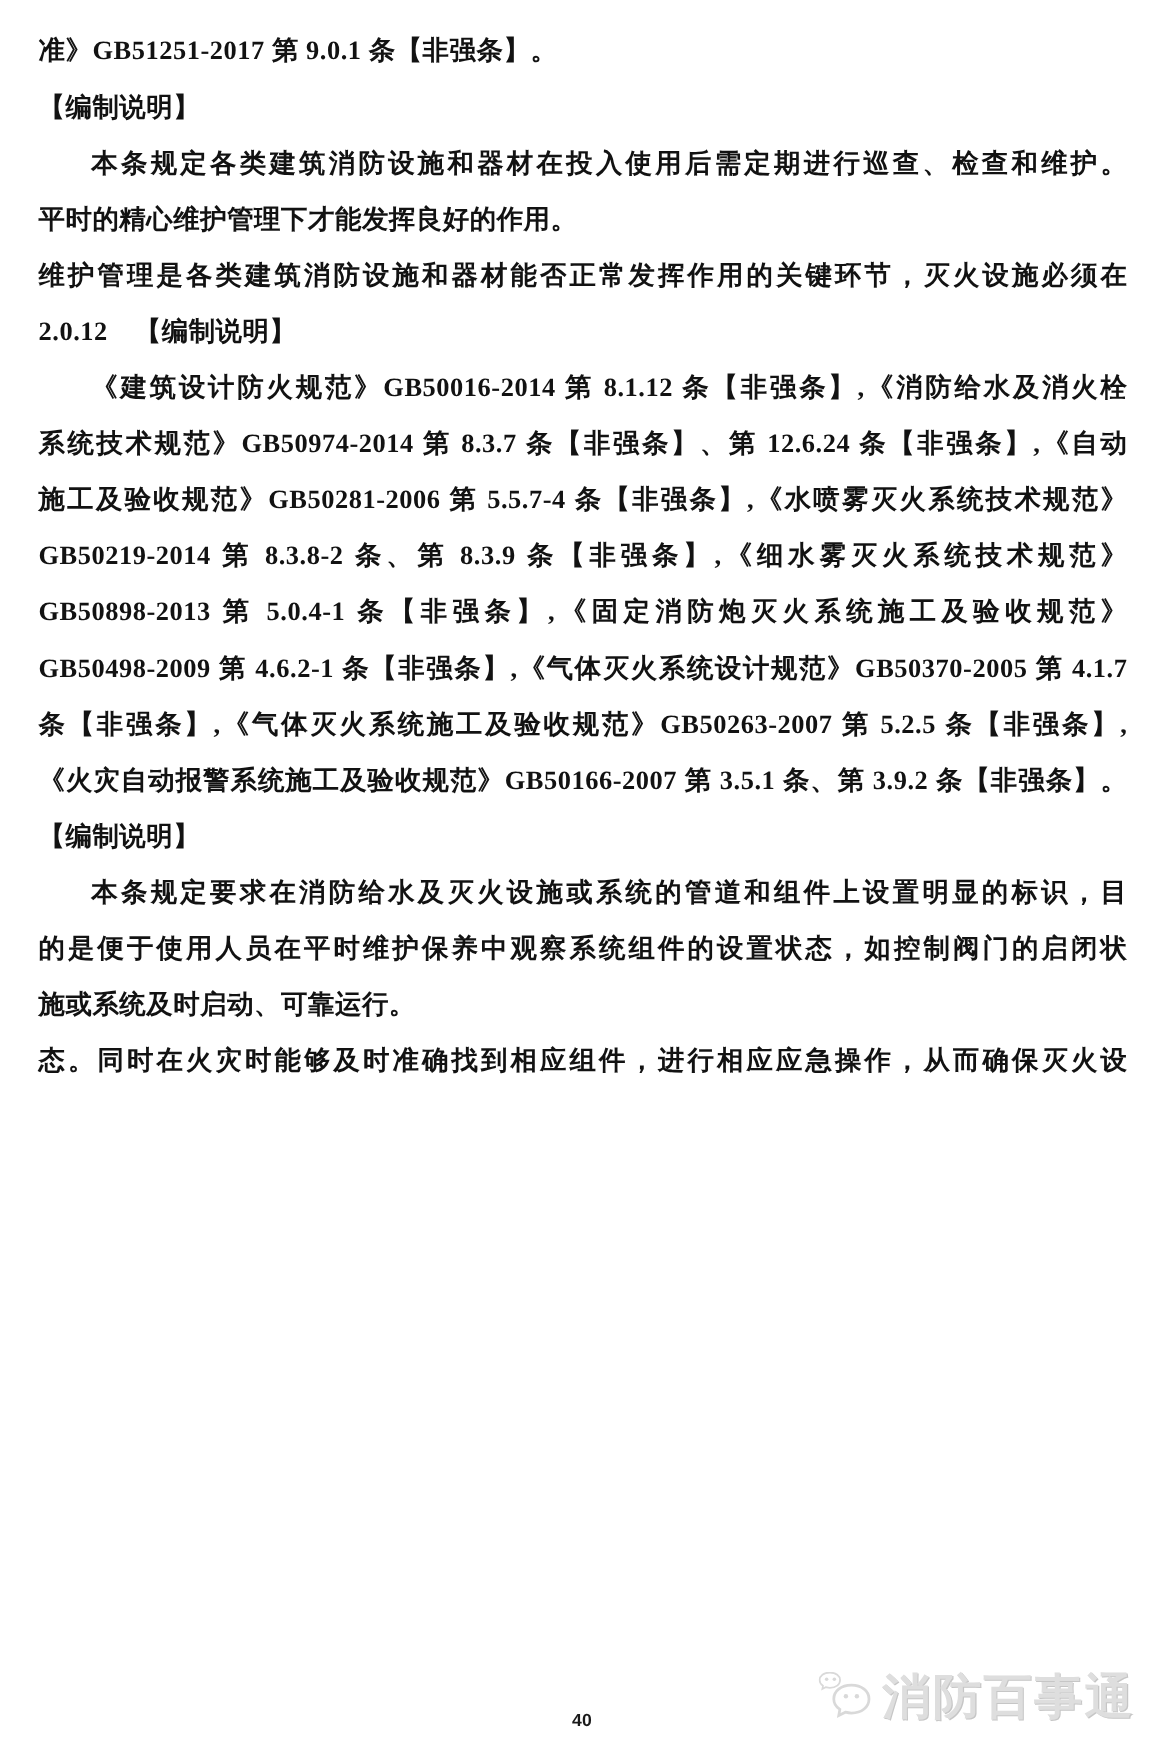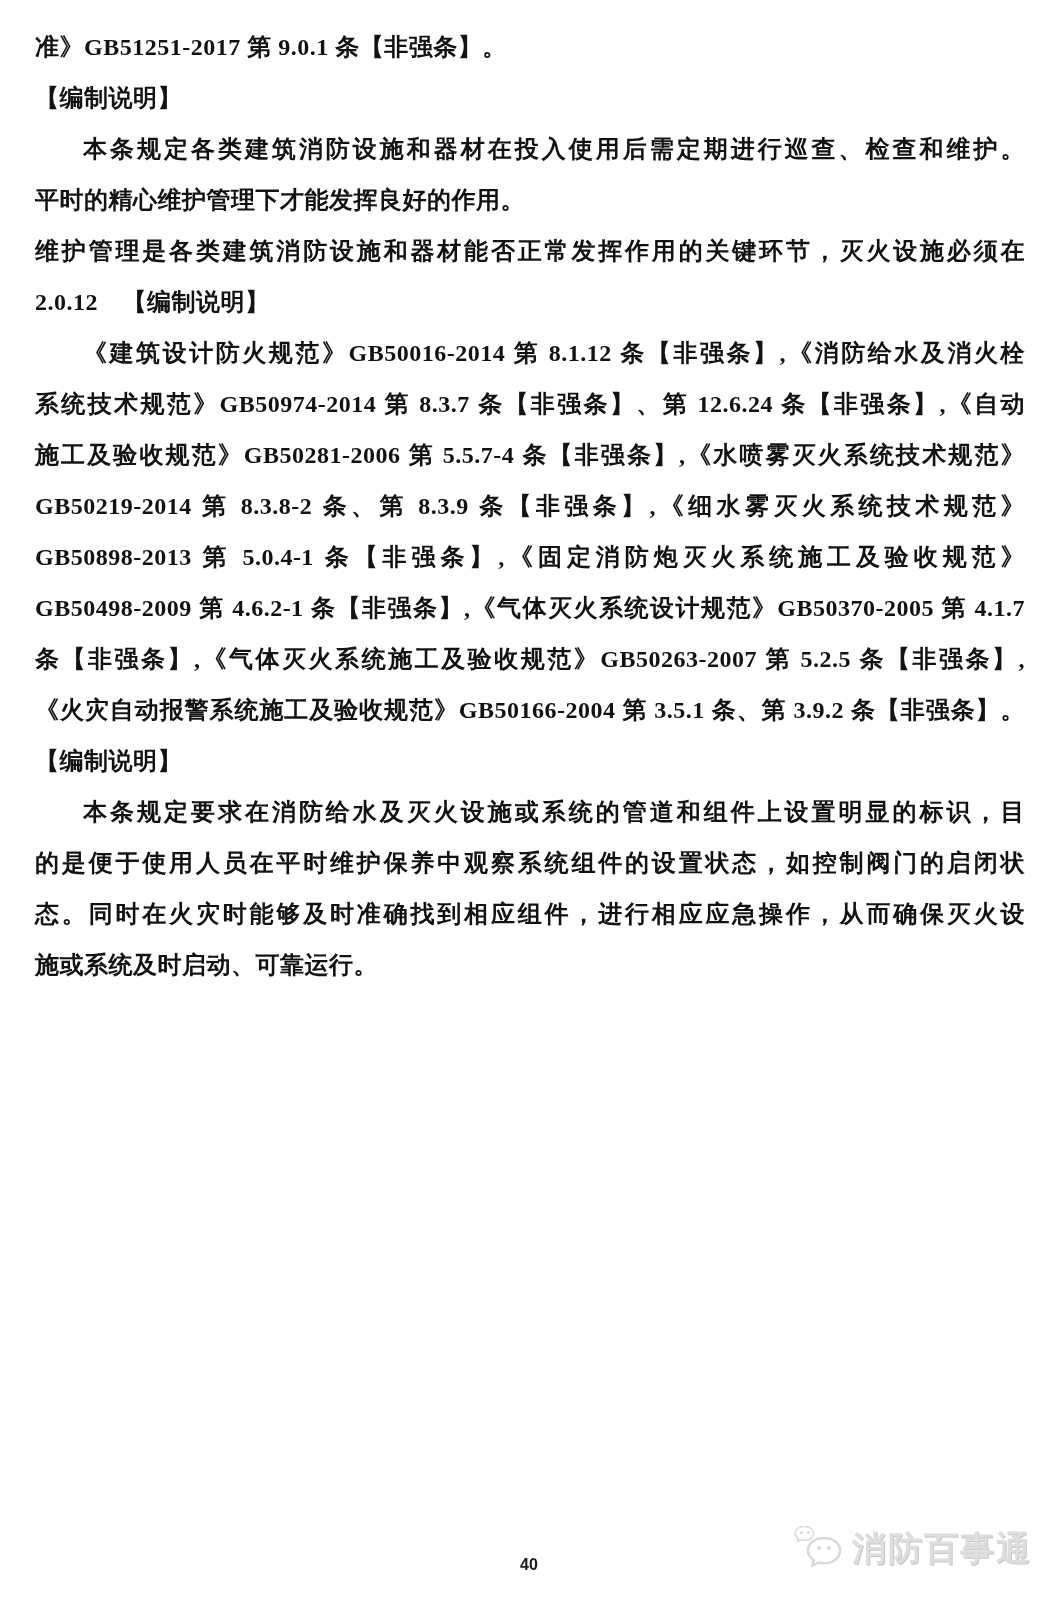--- a/index.html
+++ b/index.html
@@ -52,21 +52,21 @@
   }
   .watermark {
     position: absolute;
     right: 26px;
     bottom: 28px;
     display: flex;
     align-items: center;
     gap: 6px;
   }
   .watermark-label {
-    font-size: 34px;
+    font-size: 44px;
     font-weight: bold;
     color: #dedede;
     text-shadow: 1px 1px 0 #c6c6c6;
     letter-spacing: 2px;
     font-family: Liberation Mono, monospace;
   }
   .watermark-icon svg {
     display: block;
   }
 </style>
@@ -80,26 +80,26 @@
   <div class="line">平时的精心维护管理下才能发挥良好的作用。</div>
   <div class="line justify">维护管理是各类建筑消防设施和器材能否正常发挥作用的关键环节，灭火设施必须在</div>
   <div class="line">2.0.12　【编制说明】</div>
   <div class="line indent justify">《建筑设计防火规范》GB50016-2014 第 8.1.12 条【非强条】,《消防给水及消火栓</div>
   <div class="line justify">系统技术规范》GB50974-2014 第 8.3.7 条【非强条】、第 12.6.24 条【非强条】,《自动</div>
   <div class="line justify">施工及验收规范》GB50281-2006 第 5.5.7-4 条【非强条】,《水喷雾灭火系统技术规范》</div>
   <div class="line justify">GB50219-2014 第 8.3.8-2 条、第 8.3.9 条【非强条】,《细水雾灭火系统技术规范》</div>
   <div class="line justify">GB50898-2013 第 5.0.4-1 条【非强条】,《固定消防炮灭火系统施工及验收规范》</div>
   <div class="line justify">GB50498-2009 第 4.6.2-1 条【非强条】,《气体灭火系统设计规范》GB50370-2005 第 4.1.7</div>
   <div class="line justify">条【非强条】,《气体灭火系统施工及验收规范》GB50263-2007 第 5.2.5 条【非强条】,</div>
-  <div class="line justify">《火灾自动报警系统施工及验收规范》GB50166-2004 第 3.5.1 条、第 3.9.2 条【非强条】。</div>
+  <div class="line justify">《火灾自动报警系统施工及验收规范》GB50166-2007 第 3.5.1 条、第 3.9.2 条【非强条】。</div>
   <div class="line">【编制说明】</div>
   <div class="line indent justify">本条规定要求在消防给水及灭火设施或系统的管道和组件上设置明显的标识，目</div>
   <div class="line justify">的是便于使用人员在平时维护保养中观察系统组件的设置状态，如控制阀门的启闭状</div>
+  <div class="line">施或系统及时启动、可靠运行。</div>
   <div class="line justify">态。同时在火灾时能够及时准确找到相应组件，进行相应应急操作，从而确保灭火设</div>
-  <div class="line">施或系统及时启动、可靠运行。</div>
 </div>
 
 <div class="watermark">
   <span class="watermark-icon">
     <svg width="52" height="46" viewBox="0 0 52 46">
       <g fill="none" stroke="#d9d9d9" stroke-width="2.5">
         <path d="M20 4 C11 4 5 9 5 15 C5 18.5 7 21.5 10 23.5 L9 28 L14 25.5 C16 26 18 26.5 20 26.5 C29 26.5 35 21.5 35 15 C35 9 29 4 20 4 Z" fill="#ffffff" transform="translate(-2,-2) scale(0.62)"></path>
         <path d="M30 12 C20.5 12 14 17.5 14 24.5 C14 28.5 16.2 31.8 19.5 34 L18.5 39.5 L24.5 36.5 C26.3 37 28.1 37.3 30 37.3 C39.5 37.3 46 31.7 46 24.5 C46 17.5 39.5 12 30 12 Z" fill="#ffffff"></path>
       </g>
       <g fill="#d9d9d9">

